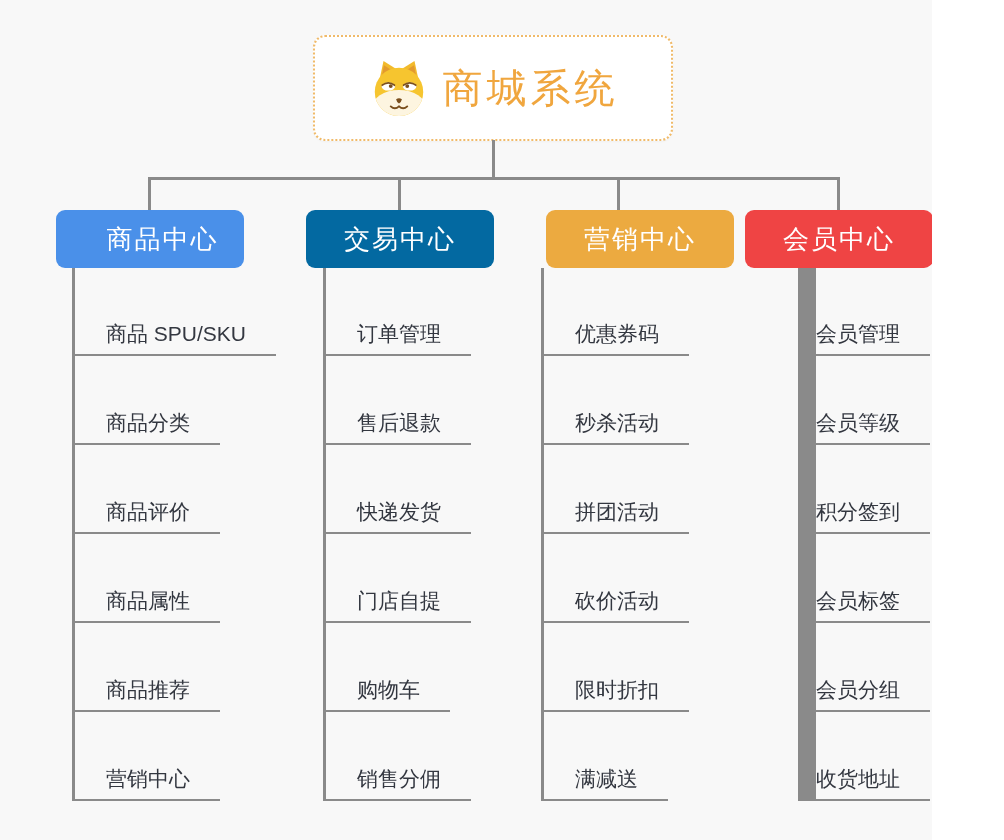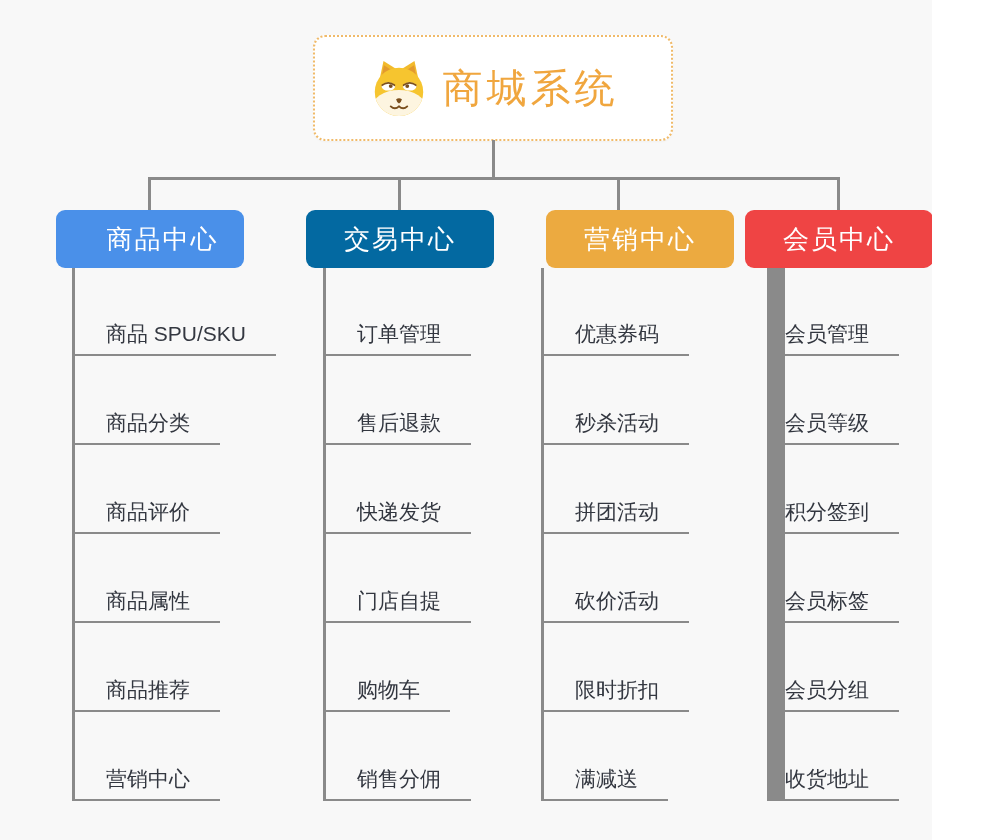--- a/index.html
+++ b/index.html
@@ -36,21 +36,21 @@
   
   .trunk { position:absolute; top:268px; width:3px; height:533px; background:var(--line,#8a8a8a); }
 
   
   .leaf {
     position:absolute; display:inline-block; white-space:nowrap;
     font-size:21px; line-height:30px; color:var(--text,#333740);
     padding:0 30px 5px 34px;
     border-bottom:2px solid var(--line,#8a8a8a);
   }
-  .c0 { left:72px; } .c1 { left:323px; } .c2 { left:541px;text-align:right; } .c3 { left:767px;padding-left:18px; }
+  .c0 { left:72px; } .c1 { left:323px; } .c2 { left:541px;text-align:right; } .c3 { left:798px;padding-left:18px; }
   .r0 { top:319px; } .r1 { top:408px; } .r2 { top:497px; }
   .r3 { top:586px; } .r4 { top:675px; } .r5 { top:764px; }
 </style>
 </head>
 <body>
 
 <div class="stage" style="background: rgb(248, 248, 248); --line: #8a8a8a; --text: #333740;">
 
   <div class="root-node" style="border-color: rgb(240, 186, 105);">
     <svg class="dog" viewBox="0 0 64 64" xmlns="http://www.w3.org/2000/svg">

